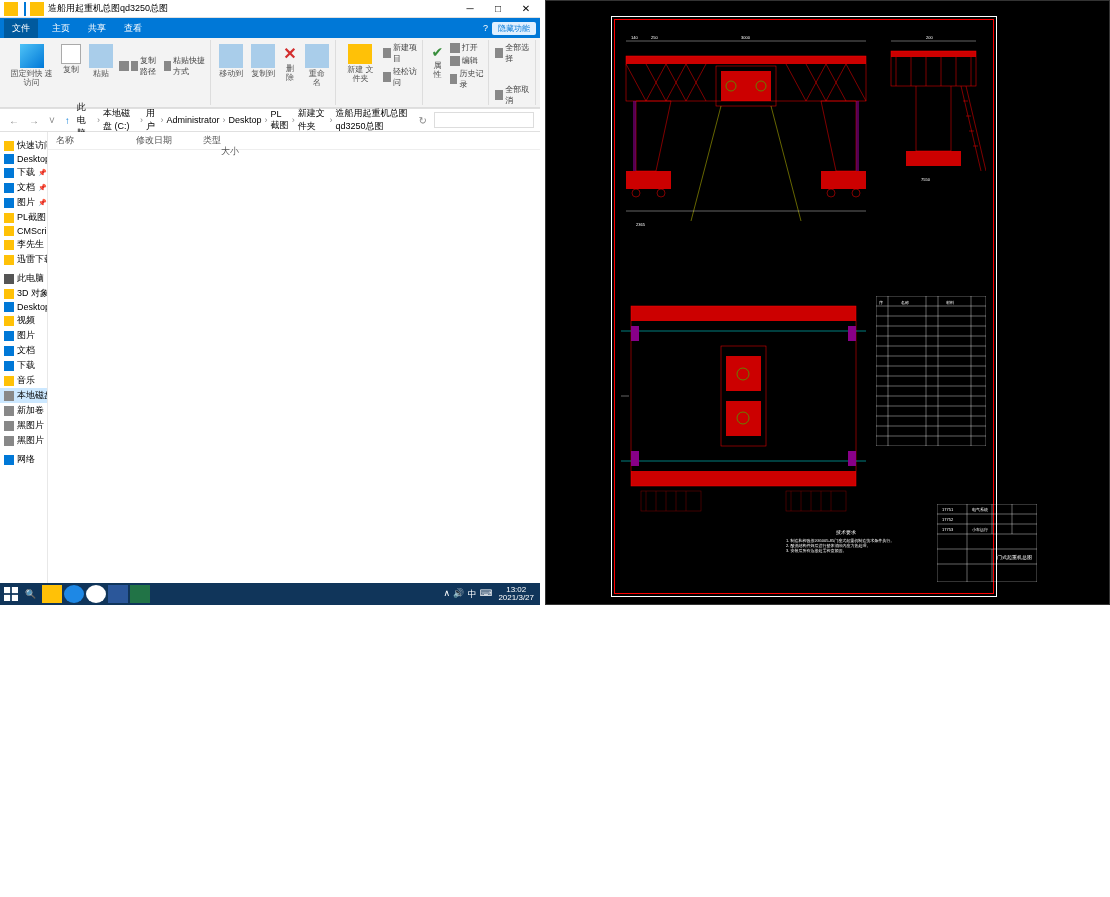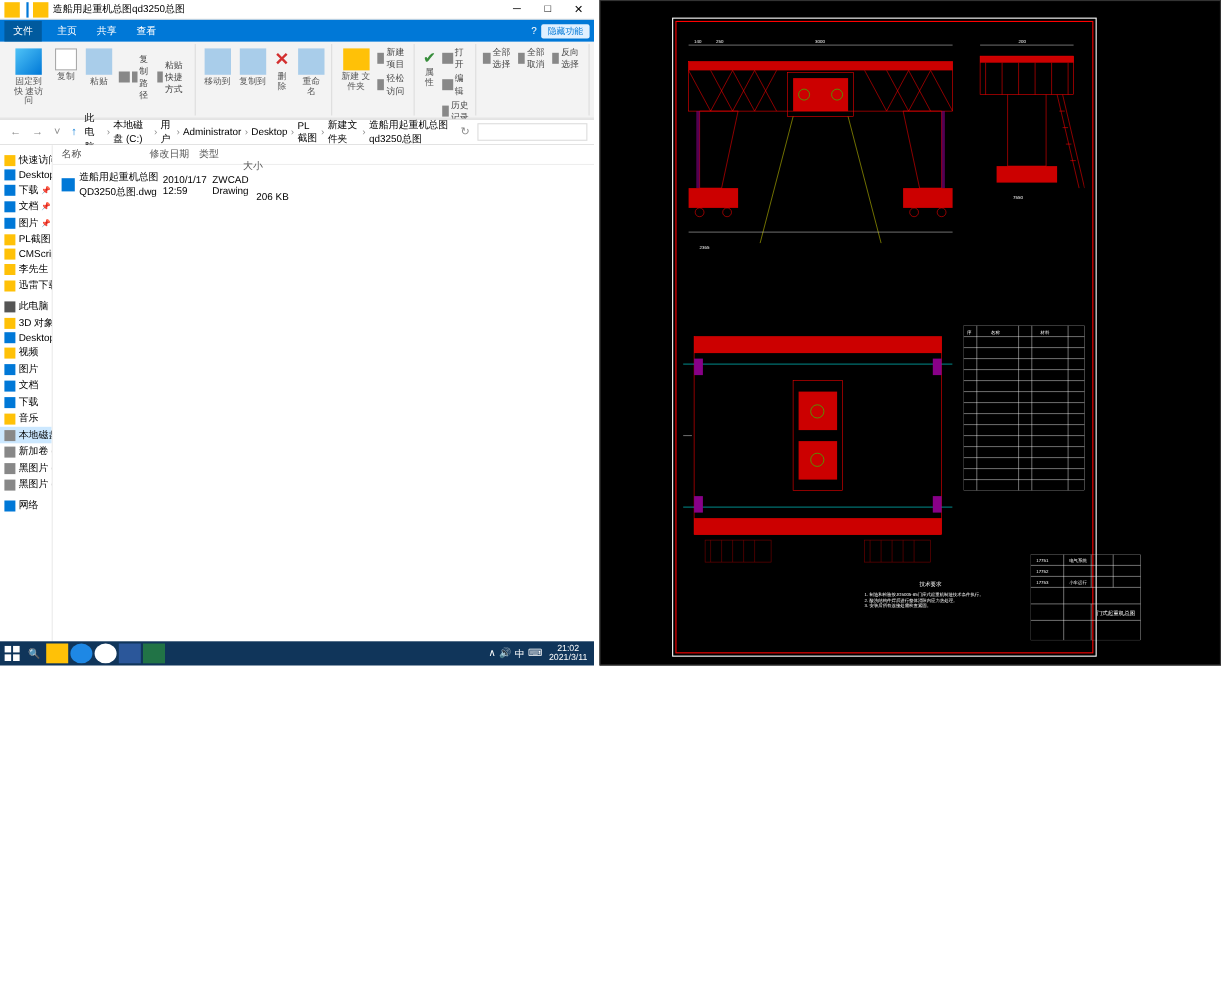--- a/index.html
+++ b/index.html
@@ -63,21 +63,21 @@
 .si-folder { background: #ffc107; }
 .si-pc { background: #555; }
 .si-drive { background: #888; }
 .si-net { background: #0078d7; }
 
 .filelist { flex: 1; background: #fff; display: flex; flex-direction: column; }
 .col-headers { height: 18px; display: flex; color: #555; font-size: 9px; border-bottom: 1px solid #eee; align-items: center; padding-left: 8px; }
 .col { }
 .col-name { width: 80px; }
 .col-date { width: 45px; }
-.col-type { width: 40px; }
+.col-type { width: 40px; text-align: right; }
 .col-size { width: 30px; margin-top: 22px; }
 .file-row { display: flex; align-items: center; padding: 2px 8px; font-size: 9px; color: #000; }
 .file-icon { width: 12px; height: 12px; background: #0078d7; margin-right: 4px; }
 
 
 .statusbar { height: 16px; background: #fff; border-top: 1px solid #e0e0e0; display: flex; align-items: center; padding: 0 6px; font-size: 8px; color: #555; }
 .status-right { margin-left: auto; display: flex; gap: 4px; }
 .view-btn { width: 14px; height: 12px; border: 1px solid #aaa; }
 .view-btn.active { background: #0078d7; }
 
@@ -230,21 +230,21 @@
                 <span>编辑</span>
               </div>
             <div class="ribbon-small">
                 <div class="ribbon-icon-sm"></div>
                 <span>历史记录</span>
               </div>
           </div>
         </div>
       </div>
       <div class="ribbon-group">
-        <div style="display:flex;flex-direction:row;gap:2px;justify-content:space-between">
+        <div style="display:flex;flex-direction:column;gap:20px;justify-content:space-between">
           <div class="ribbon-small">
               <div class="ribbon-icon-sm"></div>
               <span>全部选择</span>
             </div>
           <div class="ribbon-small">
               <div class="ribbon-icon-sm"></div>
               <span>全部取消</span>
             </div>
           <div class="ribbon-small">
               <div class="ribbon-icon-sm"></div>
@@ -376,27 +376,20 @@
             <span>网络</span>
           </div>
       </div>
 
       <div class="filelist">
         <div class="col-headers">
           <div class="col col-name">名称</div>
           <div class="col col-date">修改日期</div>
           <div class="col col-type">类型</div>
           <div class="col col-size">大小</div>
-        </div>
-        <div class="file-row">
-          <div class="file-icon"></div>
-          <div class="col-name" style="width:76px">造船用起重机总图QD3250总图.dwg</div>
-          <div class="col-date">2010/1/17 12:59</div>
-          <div class="col-type">ZWCAD Drawing</div>
-          <div class="col-size">206 KB</div>
         </div>
       </div>
     </div>
 
 
     <div class="taskbar">
       <div class="task-icon start-icon">
         <svg viewBox="0 0 16 16">
             <rect x="0" y="0" width="7" height="7" fill="#fff"></rect>
             <rect x="9" y="0" width="7" height="7" fill="#fff"></rect>
@@ -411,22 +404,22 @@
       <div class="task-app app-word"></div>
       <div class="task-app app-excel"></div>
       <div class="tray">
         <div class="tray-icons">
           <span>∧</span>
           <span>🔊</span>
           <span>中</span>
           <span>⌨</span>
         </div>
         <div class="clock">
-          <div>21:02</div>
-          <div>2021/3/11</div>
+          <div>13:02</div>
+          <div>2021/3/27</div>
         </div>
       </div>
     </div>
   </div>
 
   <div class="right-panel">
     <div class="cad-frame-outer"></div>
     <div class="cad-frame"></div>
 
     <svg class="cad-upper" viewBox="0 0 250 200">

